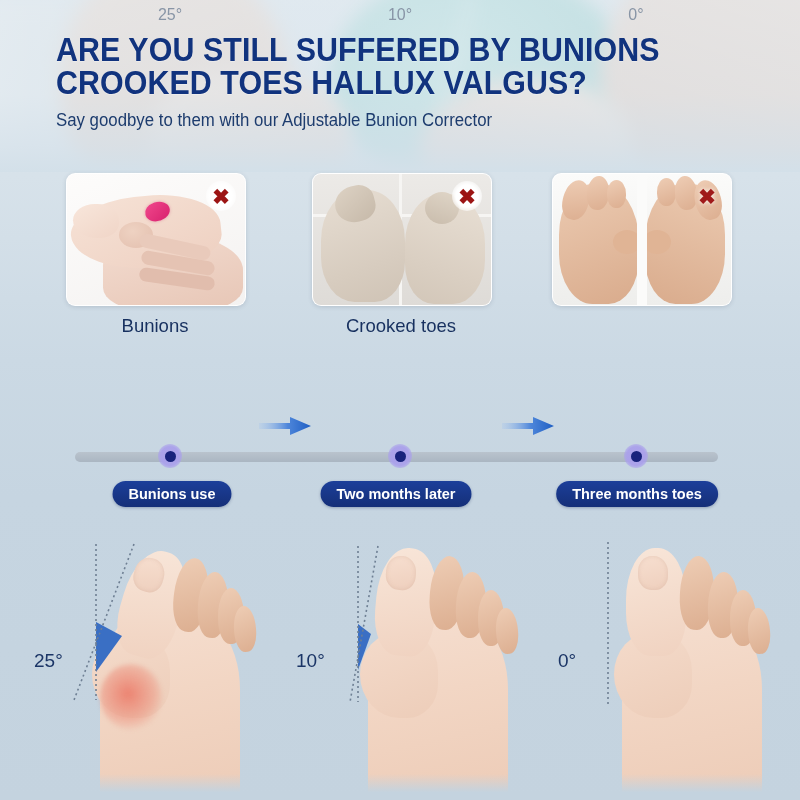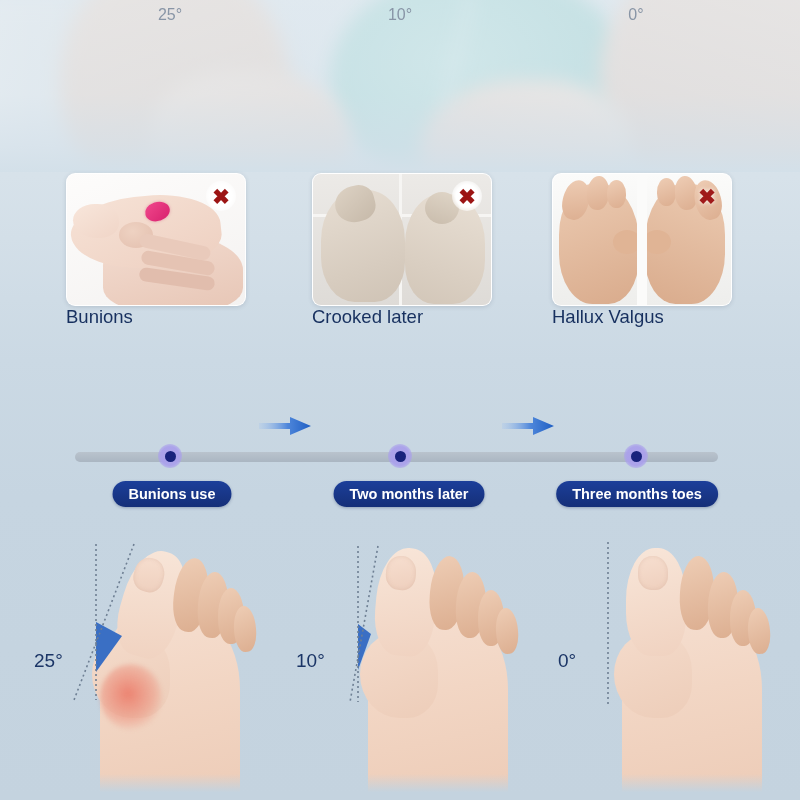--- a/index.html
+++ b/index.html
@@ -90,21 +90,21 @@
   .t2-gap{left:84px;top:0;width:10px;height:131px;background:#fbfbfa;}
   .t2-bL{left:60px;top:56px;width:28px;height:24px;border-radius:50%;background:#e0b495;}
   .t2-bR{left:90px;top:56px;width:28px;height:24px;border-radius:50%;background:#e0b495;}
   .toe{position:absolute;border-radius:50% 50% 45% 45%;background:linear-gradient(160deg,#eecdb5,#dcae90);}
 
   .xbadge{position:absolute;right:9px;top:7px;width:30px;height:30px;border-radius:50%;
     display:flex;align-items:center;justify-content:center;z-index:4;}
   .xbadge.disc{background:radial-gradient(circle,#ffffff 52%,rgba(255,255,255,.5) 72%,rgba(255,255,255,0) 100%);}
   .xmark{color:#9c1414;font-size:21px;font-weight:700;line-height:1;}
   .xbadge.plain .xmark{color:#a01a1a;text-shadow:0 0 4px rgba(255,255,255,.9);}
-  .caption{color:#17305f;font-size:18.5px;font-weight:400;}
+  .caption{margin-top:9px;text-align:center;color:#17305f;font-size:18.5px;font-weight:400;}
   .deg-top{position:absolute;top:6px;color:#8895a6;font-size:16px;font-weight:500;
     transform:translateX(-50%);}
   .track{position:absolute;left:75px;top:452px;width:643px;height:10px;border-radius:6px;
     background:linear-gradient(180deg,#b9c3cd,#aab6c2);}
   .dot{position:absolute;top:444px;width:24px;height:24px;border-radius:50%;
     transform:translateX(-50%);display:flex;align-items:center;justify-content:center;
     background:radial-gradient(circle,rgba(170,160,235,.95) 55%,rgba(170,160,235,.35) 78%,rgba(170,160,235,0) 100%);}
   .dot i{width:11px;height:11px;border-radius:50%;background:#18227c;display:block;}
   .arrow{position:absolute;top:414px;width:56px;height:24px;transform:translateX(-50%);}
   .pill{position:absolute;top:481px;height:26px;border-radius:14px;
@@ -145,20 +145,27 @@
     <div class="p hp-left-grey"></div>
     <div class="p hp-bgteal"></div>
     <div class="p hp-armL"></div>
     <div class="p hp-armR"></div>
     <div class="p hp-handL"></div>
     <div class="p hp-handR"></div>
     <div class="p hp-steth"></div>
     <div class="hero-veil"></div>
   </div>
 
+  <div class="headline">
+    <h1>
+      <span class="l1">ARE YOU STILL SUFFERED BY BUNIONS</span>
+      <span class="l2">CROOKED TOES HALLUX VALGUS?</span>
+    </h1>
+    <p class="subhead">Say goodbye to them with our Adjustable Bunion Corrector</p>
+  </div>
 
   <div class="cards">
 
     <div class="card c0">
       <div class="thumb">
         <div class="inner">
           <div class="sh t0-bg"></div>
             <div class="sh t0-hand"></div>
             <div class="sh t0-foot"></div>
           <div class="sh t0-toe"></div>
@@ -183,21 +190,21 @@
             <div class="sh t1-line2"></div>
           <div class="sh t1-footL"></div>
             <div class="sh t1-footR"></div>
           <div class="sh t1-tL"></div>
             <div class="sh t1-tR"></div>
         </div>
         <div class="xbadge disc">
             <span class="xmark">✖</span>
           </div>
       </div>
-      <div class="caption">Crooked later</div>
+      <div class="caption">Crooked toes</div>
     </div>
 
     <div class="card c2">
       <div class="thumb">
         <div class="inner">
           <div class="sh t2-bg"></div>
           <div class="sh t2-footL"></div>
             <div class="sh t2-footR"></div>
           <div class="toe" style="left:10px;top:6px;width:26px;height:40px;transform:rotate(14deg)"></div>
           <div class="toe" style="left:34px;top:2px;width:22px;height:34px;transform:rotate(6deg)"></div>
@@ -206,21 +213,20 @@
           <div class="toe" style="left:122px;top:2px;width:22px;height:34px;transform:rotate(-6deg)"></div>
           <div class="toe" style="left:142px;top:6px;width:26px;height:40px;transform:rotate(-14deg)"></div>
           <div class="sh t2-bL"></div>
             <div class="sh t2-bR"></div>
           <div class="sh t2-gap"></div>
         </div>
         <div class="xbadge plain">
             <span class="xmark">✖</span>
           </div>
       </div>
-      <div class="caption">Hallux Valgus</div>
     </div>
   </div>
 
   <div>
     <div class="deg-top" style="left:170px">25°</div>
     <div class="deg-top" style="left:400px">10°</div>
     <div class="deg-top" style="left:636px">0°</div>
 
     <div class="arrow" style="left:285px">
       <svg width="56" height="24" viewBox="0 0 56 24">
@@ -252,21 +258,21 @@
         <i></i>
       </div>
     <div class="dot" style="left:400px">
         <i></i>
       </div>
     <div class="dot" style="left:636px">
         <i></i>
       </div>
 
     <div class="pill" style="left:172px">Bunions use</div>
-    <div class="pill" style="left:409px">Two months later</div>
+    <div class="pill" style="left:396px">Two months later</div>
     <div class="pill" style="left:637px">Three months toes</div>
   </div>
 
   <div class="feet">
 
     <div class="foot-unit f0">
       <div class="foot-art">
         <div class="sole"></div>
         <div class="ball"></div>
         <div class="bigtoe" style="left:44px;top:6px;transform:rotate(16deg);"></div>

